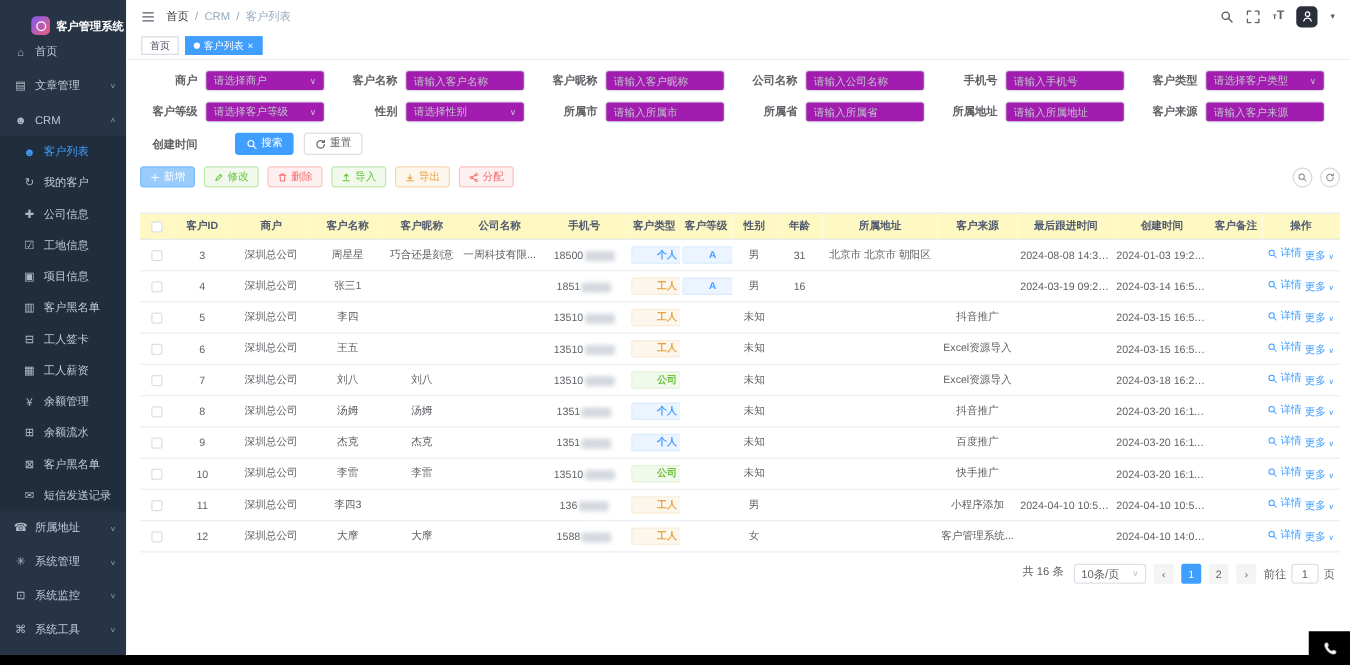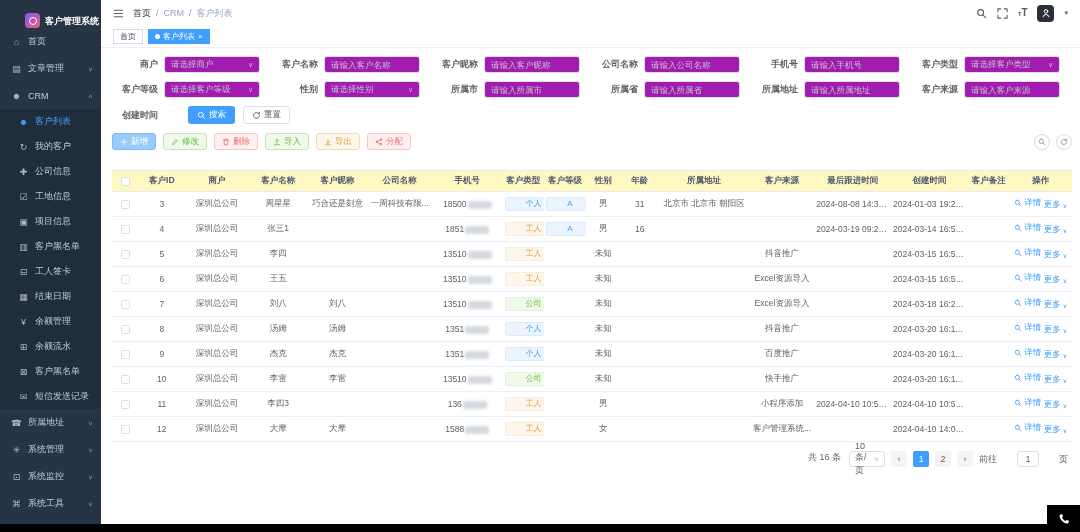--- a/index.html
+++ b/index.html
@@ -74,37 +74,37 @@
   .tbtn-warning .ic{stroke:#e6a23c;}
   .toolbar-right{margin-left:auto;display:flex;gap:6px;}
   .circle-btn{width:16px;height:16px;border:1px solid #d9d9d9;border-radius:50%;display:flex;align-items:center;justify-content:center;background:#fff;cursor:pointer;}
   .circle-btn .ic{width:8px;height:8px;stroke:#8c8c8c;}
 
   
   table{border-collapse:collapse;table-layout:fixed;width:100%;font-size:8.5px;}
   thead th{background:#fef9c3;color:#515a6e;font-weight:bold;height:21px;border:1px solid #e8eaec;border-left:none;border-right:none;padding:0 2px;white-space:nowrap;overflow:hidden;}
   tbody td{height:25px;border-bottom:1px solid #ebeef5;text-align:center;padding:0 2px;white-space:nowrap;overflow:hidden;text-overflow:ellipsis;color:#606266;}
   .cb{display:inline-block;width:9px;height:9px;border:1px solid #dcdfe6;border-radius:2px;background:#fff;vertical-align:middle;cursor:pointer;}
-  .tag{display:inline-block;padding:1px 20px;border-radius:2px;font-size:8px;border:1px solid;line-height:1.3;}
+  .tag{display:inline-block;padding:1px 20px;border-radius:2px;font-size:8px;border:1px solid;line-height:1.3;font-weight:bold;}
   .tag-blue{background:#ecf5ff;border-color:#d9ecff;color:#409eff;}
   .tag-orange{background:#fdf6ec;border-color:#faecd8;color:#e6a23c;}
   .tag-green{background:#f0f9eb;border-color:#e1f3d8;color:#67c23a;}
   .redact{display:inline-block;width:24px;height:8px;margin-left:1px;background:#d4d9df;border-radius:2px;filter:blur(1.5px);vertical-align:middle;}
   .op-link{color:#409eff;cursor:pointer;display:inline-flex;align-items:center;gap:2px;}
   .op-link .ic{width:8px;height:8px;stroke:#409eff;}
   .op-more .chev-sm{font-size:6px;}
 
   
   .pagination{display:flex;justify-content:flex-end;gap:6px;margin-top:9px;padding-right:4px;color:#606266;}
   .pg-total{margin-right:2px;}
-  .pg-size{width:36px;height:16px;border:1px solid #dcdfe6;border-radius:3px;display:flex;align-items:center;padding:0 5px;color:#606266;cursor:pointer;}
+  .pg-size{width:58px;height:16px;border:1px solid #dcdfe6;border-radius:3px;display:flex;align-items:center;padding:0 5px;color:#606266;cursor:pointer;}
   .pg-size .sel-chev{margin-left:auto;color:#c0c4cc;font-size:7px;}
   .pg-btn{min-width:16px;height:16px;border-radius:2px;background:#f4f4f5;color:#606266;display:flex;align-items:center;justify-content:center;cursor:pointer;font-size:8.5px;padding:0 3px;}
   .pg-btn.active{background:#409eff;color:#fff;}
-  .pg-jump{display:flex;align-items:center;gap:20px;}
+  .pg-jump{display:flex;align-items:center;gap:4px;}
   .pg-jump-input{width:22px;height:16px;border:1px solid #dcdfe6;border-radius:3px;text-align:center;display:flex;align-items:center;justify-content:center;color:#606266;}
 
   
   .bottom-bar{position:fixed;left:0;bottom:0;width:1080px;height:8px;background:#000;}
   .phone-fab{position:fixed;right:0;bottom:0;width:33px;height:27px;background:#000;display:flex;align-items:center;justify-content:center;cursor:pointer;}
   .phone-fab .ic{width:12px;height:12px;stroke:none;fill:#fff;}
 </style>
 </head>
 <body>
 
@@ -162,21 +162,21 @@
   <span>客户黑名单</span>
 
 </div>
           <div class="menu-item">
   <span class="glyph">⊟</span>
   <span>工人签卡</span>
 
 </div>
           <div class="menu-item">
   <span class="glyph">▦</span>
-  <span>结束日期</span>
+  <span>工人薪资</span>
 
 </div>
           <div class="menu-item">
   <span class="glyph">¥</span>
   <span>余额管理</span>
 
 </div>
           <div class="menu-item">
   <span class="glyph">⊞</span>
   <span>余额流水</span>

